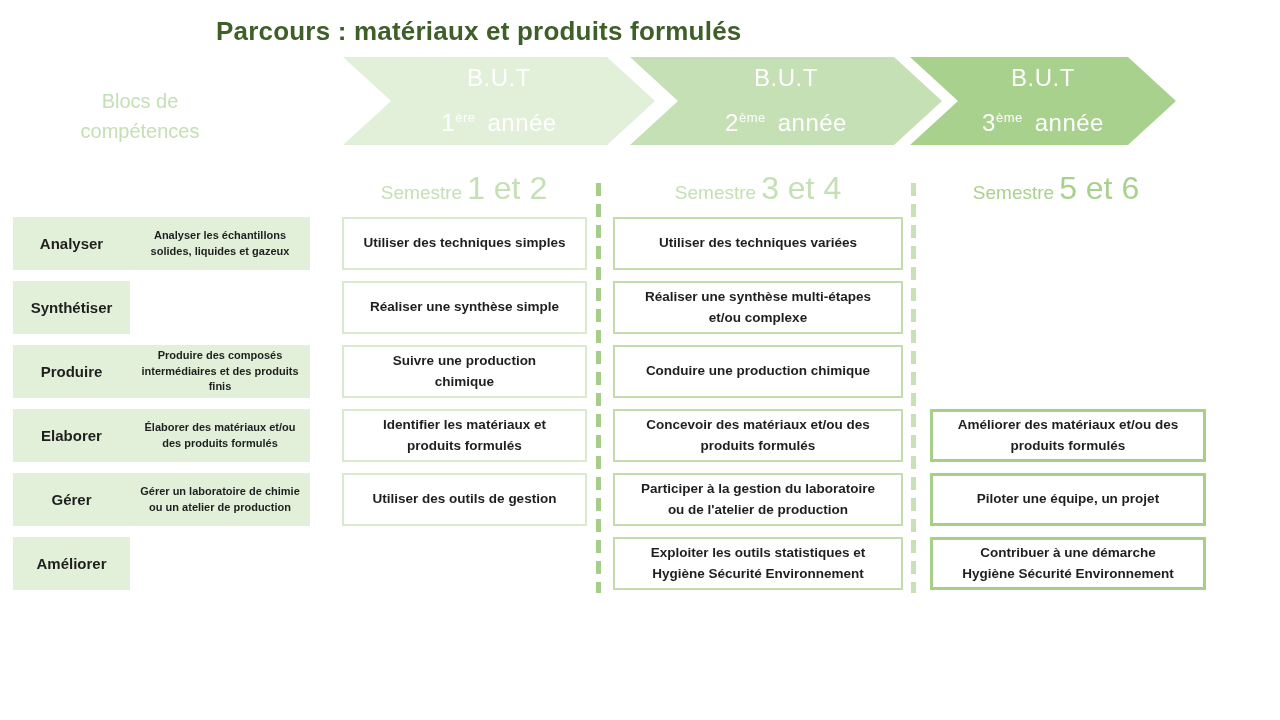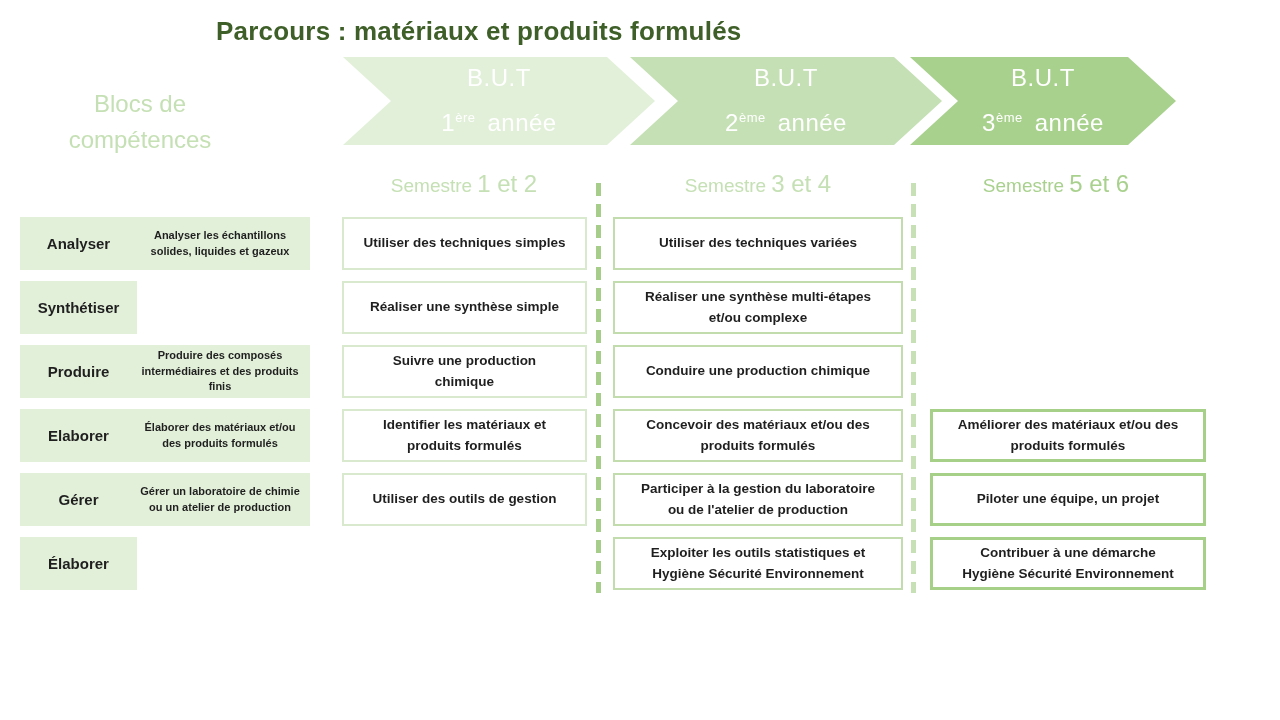--- a/index.html
+++ b/index.html
@@ -22,21 +22,21 @@
     color: var(--c-title);
     letter-spacing: 0.2px;
   }
 
   .blocs-header {
     position: absolute;
     left: 20px;
     top: 86px;
     width: 240px;
     text-align: center;
-    font-size: 24px;
+    font-size: 20px;
     line-height: 1.5;
     color: var(--c-mid);
     white-space: pre-line;
   }
 
   
   .arrow {
     position: absolute;
     top: 57px;
     height: 88px;
@@ -59,21 +59,21 @@
   .arrow3 { left: 910px; width: 266px; background: var(--c-dark); }
 
   
   .sem {
     position: absolute;
     top: 170px;
     width: 260px;
     text-align: center;
     font-size: 19px;
   }
-  .sem .nums { font-size: 24px; margin-left: 5px; }
+  .sem .nums { font-size: 32px; margin-left: 5px; }
   .sem-12 { left: 334px; color: var(--c-mid); }
   .sem-34 { left: 628px; color: var(--c-mid); }
   .sem-56 { left: 926px; color: var(--c-dark); }
 
   
   .dash {
     position: absolute;
     top: 183px;
     height: 410px;
     width: 5px;
@@ -88,21 +88,21 @@
     top: 0;
     height: 53px;
     display: flex;
     align-items: center;
     justify-content: center;
     text-align: center;
     white-space: pre-line;
     font-weight: bold;
     color: #1f1f1f;
   }
-  .cell.label { left: 20px;  width: 117px; background: var(--c-light); font-size: 15px; }
+  .cell.label { left: 13px;  width: 117px; background: var(--c-light); font-size: 15px; }
   .cell.desc  { left: 130px; width: 180px; background: var(--c-light); font-size: 11px; line-height: 1.4; }
   .cell.c1 { left: 342px; width: 245px; background: #fff; border: 2px solid var(--c-b1); font-size: 13.5px; line-height: 1.5; }
   .cell.c2 { left: 613px; width: 290px; background: #fff; border: 2px solid var(--c-b2); font-size: 13.5px; line-height: 1.5; }
   .cell.c3 { left: 930px; width: 276px; background: #fff; border: 3px solid var(--c-b3); font-size: 13.5px; line-height: 1.5; }
 </style>
 </head>
 <body>
 
 <div class="canvas">
 
@@ -171,21 +171,21 @@
       <div class="row" style="top: 473px;">
       <div class="cell label">Gérer</div>
       <div class="cell desc">Gérer un laboratoire de chimie
 ou un atelier de production</div>
       <div class="cell c1">Utiliser des outils de gestion</div>
       <div class="cell c2">Participer à la gestion du laboratoire
 ou de l'atelier de production</div>
       <div class="cell c3">Piloter une équipe, un projet</div>
     </div>
       <div class="row" style="top: 537px;">
-      <div class="cell label">Élaborer</div>
+      <div class="cell label">Améliorer</div>
       <div class="cell c2">Exploiter les outils statistiques et
 Hygiène Sécurité Environnement</div>
       <div class="cell c3">Contribuer à une démarche
 Hygiène Sécurité Environnement</div>
     </div>
     </div>
 
 </div>
 
 </body></html>

